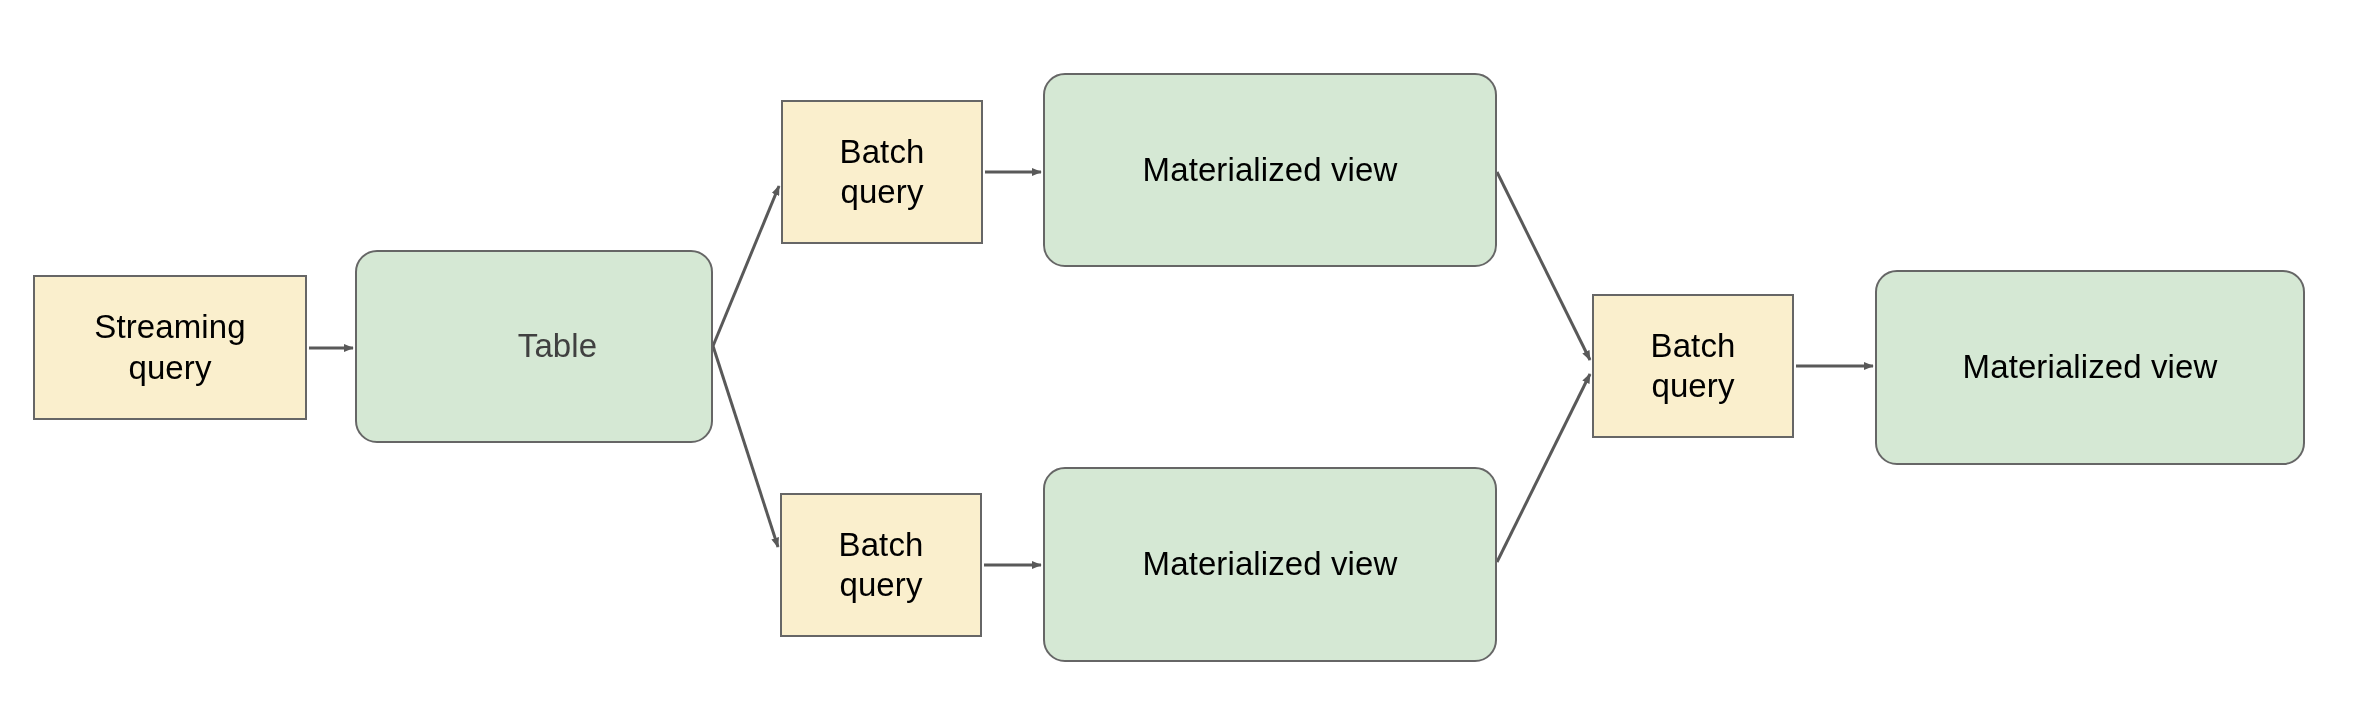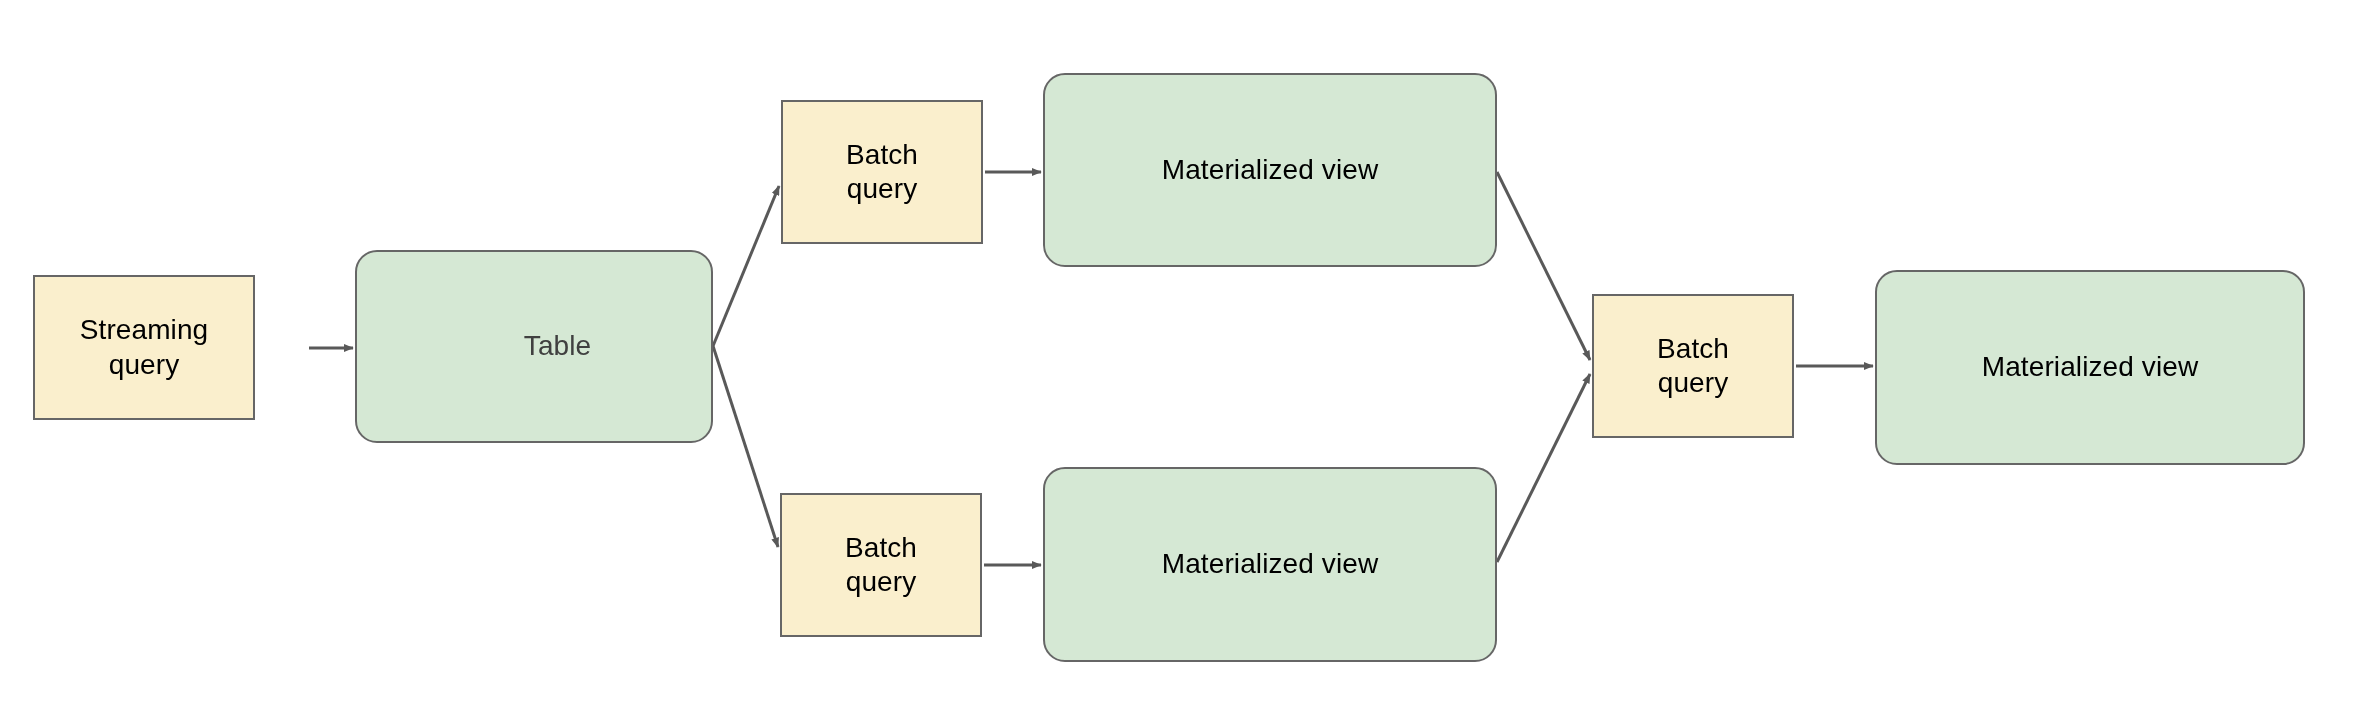--- a/index.html
+++ b/index.html
@@ -28,21 +28,21 @@
   }
   .node {
     position: absolute;
     box-sizing: border-box;
     display: flex;
     align-items: center;
     justify-content: center;
     text-align: center;
     border: 2px solid #666666;
     color: #000000;
-    font-size: 28px;
+    font-size: 33px;
     line-height: 1.22;
     font-family: "Liberation Sans", "DejaVu Sans", sans-serif;
     letter-spacing: 0.1px;
     white-space: pre-line;
   }
   .node.process {
     background: #faefcd;
     border-radius: 0px;
   }
   .node.store {
@@ -71,21 +71,21 @@
         <line x1="713" y1="346" x2="779" y2="186" stroke="#595959" stroke-width="3" stroke-linecap="butt" marker-end="url(#arrowhead)"></line>
         <line x1="713" y1="346" x2="778" y2="547" stroke="#595959" stroke-width="3" stroke-linecap="butt" marker-end="url(#arrowhead)"></line>
         <line x1="985" y1="172" x2="1041" y2="172" stroke="#595959" stroke-width="3" stroke-linecap="butt" marker-end="url(#arrowhead)"></line>
         <line x1="984" y1="565" x2="1041" y2="565" stroke="#595959" stroke-width="3" stroke-linecap="butt" marker-end="url(#arrowhead)"></line>
         <line x1="1497" y1="172" x2="1590" y2="360" stroke="#595959" stroke-width="3" stroke-linecap="butt" marker-end="url(#arrowhead)"></line>
         <line x1="1497" y1="562" x2="1590" y2="374" stroke="#595959" stroke-width="3" stroke-linecap="butt" marker-end="url(#arrowhead)"></line>
         <line x1="1796" y1="366" x2="1873" y2="366" stroke="#595959" stroke-width="3" stroke-linecap="butt" marker-end="url(#arrowhead)"></line>
       </g>
   </svg>
 
-  <div class="node process" id="node-streaming-query" style="left: 33px; top: 275px; width: 222px; height: 145px; border-color: rgb(102, 102, 102); color: rgb(0, 0, 0); background: rgb(250, 239, 205); border-radius: 0px; text-align: center;">
+  <div class="node process" id="node-streaming-query" style="left: 33px; top: 275px; width: 274px; height: 145px; border-color: rgb(102, 102, 102); color: rgb(0, 0, 0); background: rgb(250, 239, 205); border-radius: 0px; text-align: center;">
     <span class="node-label">Streaming
 query</span>
   </div>
 
   <div class="node store" id="node-table" style="left: 355px; top: 250px; width: 358px; height: 193px; border-color: rgb(102, 102, 102); color: #404040; background: rgb(213, 232, 212); border-radius: 22px; padding-left: 47px;">
     <span class="node-label">Table</span>
   </div>
 
   <div class="node process" id="node-batch-query-top" style="left: 781px; top: 100px; width: 202px; height: 144px; border-color: rgb(102, 102, 102); color: rgb(0, 0, 0); background: rgb(250, 239, 205); border-radius: 0px;">
     <span class="node-label">Batch

